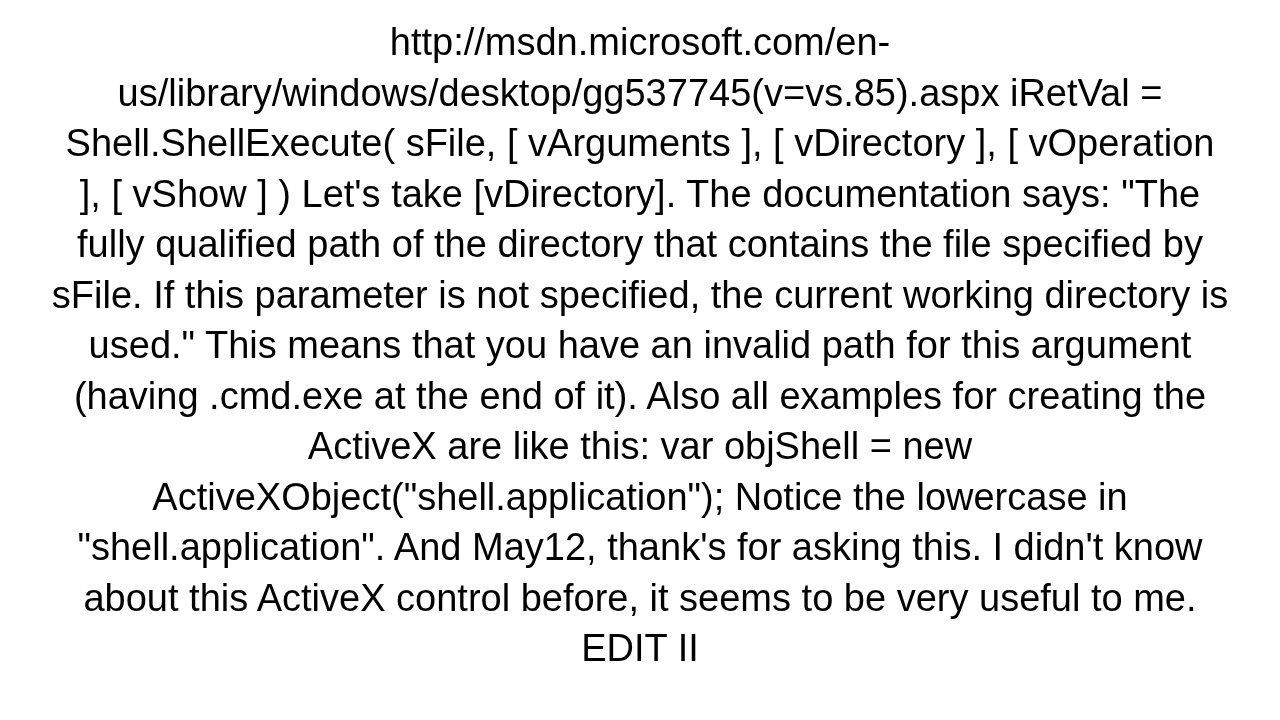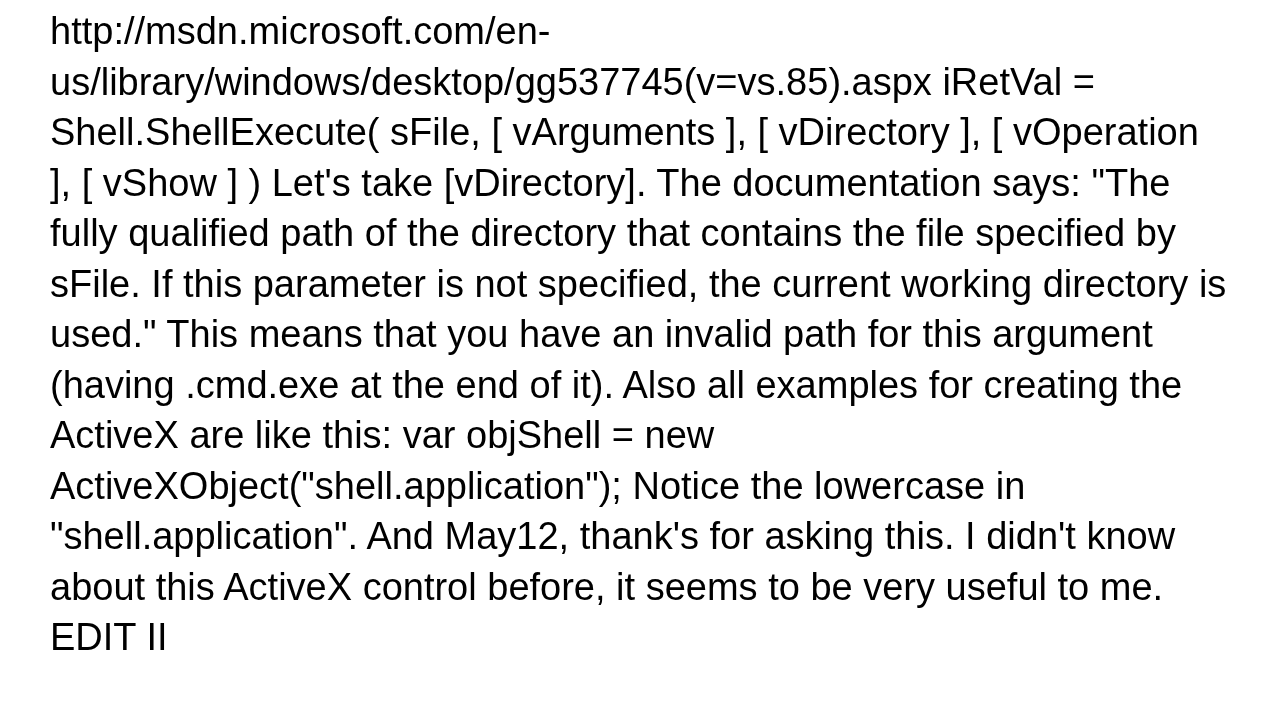--- a/index.html
+++ b/index.html
@@ -15,23 +15,24 @@
       height: 100%;
       display: flex;
       align-items: flex-start;
       justify-content: center;
       padding: 6px 50px 0 50px;
     }
     .content {
       font-size: 38px;
       line-height: 1.33;
       color: #000000;
-      text-align: left;
+      text-align: center;
       width: 100%;
       word-wrap: break-word;
+      margin-top: 11px;
     }
   </style>
 </head>
 <body>
 
 <div class="container">
   <div class="content">http://msdn.microsoft.com/en-us/library/windows/desktop/gg537745(v=vs.85).aspx iRetVal = Shell.ShellExecute(   sFile,   [ vArguments ],   [ vDirectory ],   [ vOperation ],   [ vShow ] )  Let's take [vDirectory]. The documentation says: "The fully qualified path of the directory that contains the file specified by sFile. If this parameter is not specified, the current working directory is used." This means that you have an invalid path for this argument (having .cmd.exe at the end of it). Also all examples for creating the ActiveX are like this: var objShell = new ActiveXObject("shell.application"); Notice the lowercase in "shell.application". And May12, thank's for asking this. I didn't know about this ActiveX control before, it seems to be very useful to me. EDIT II</div>
 </div>
 
 </body></html>

